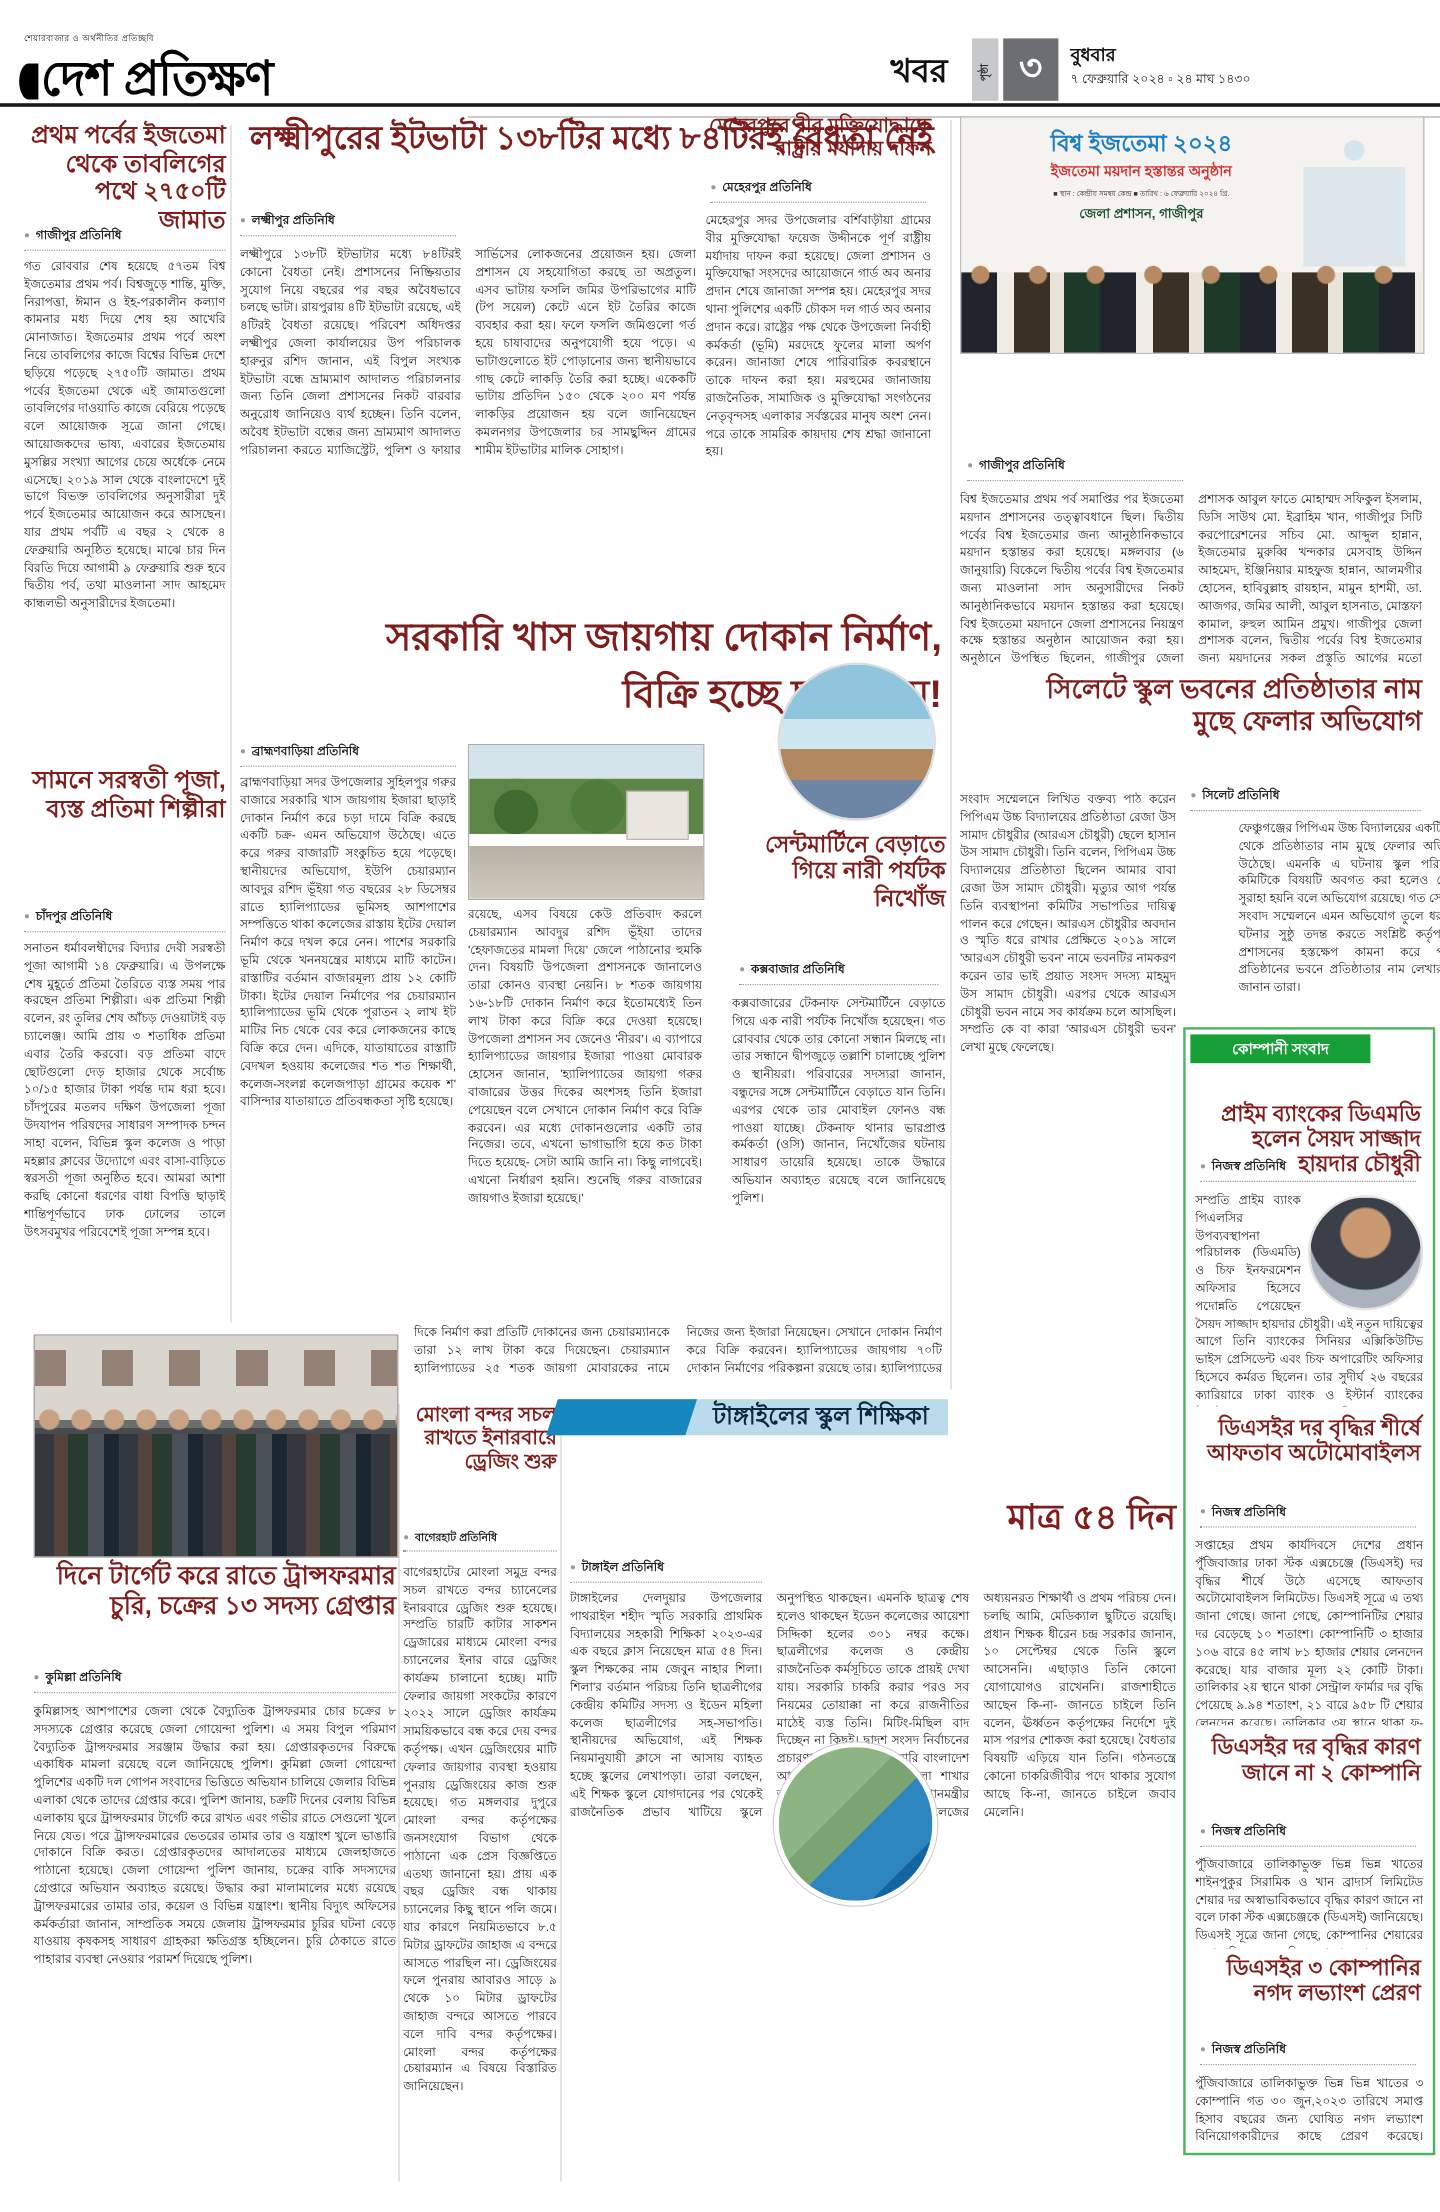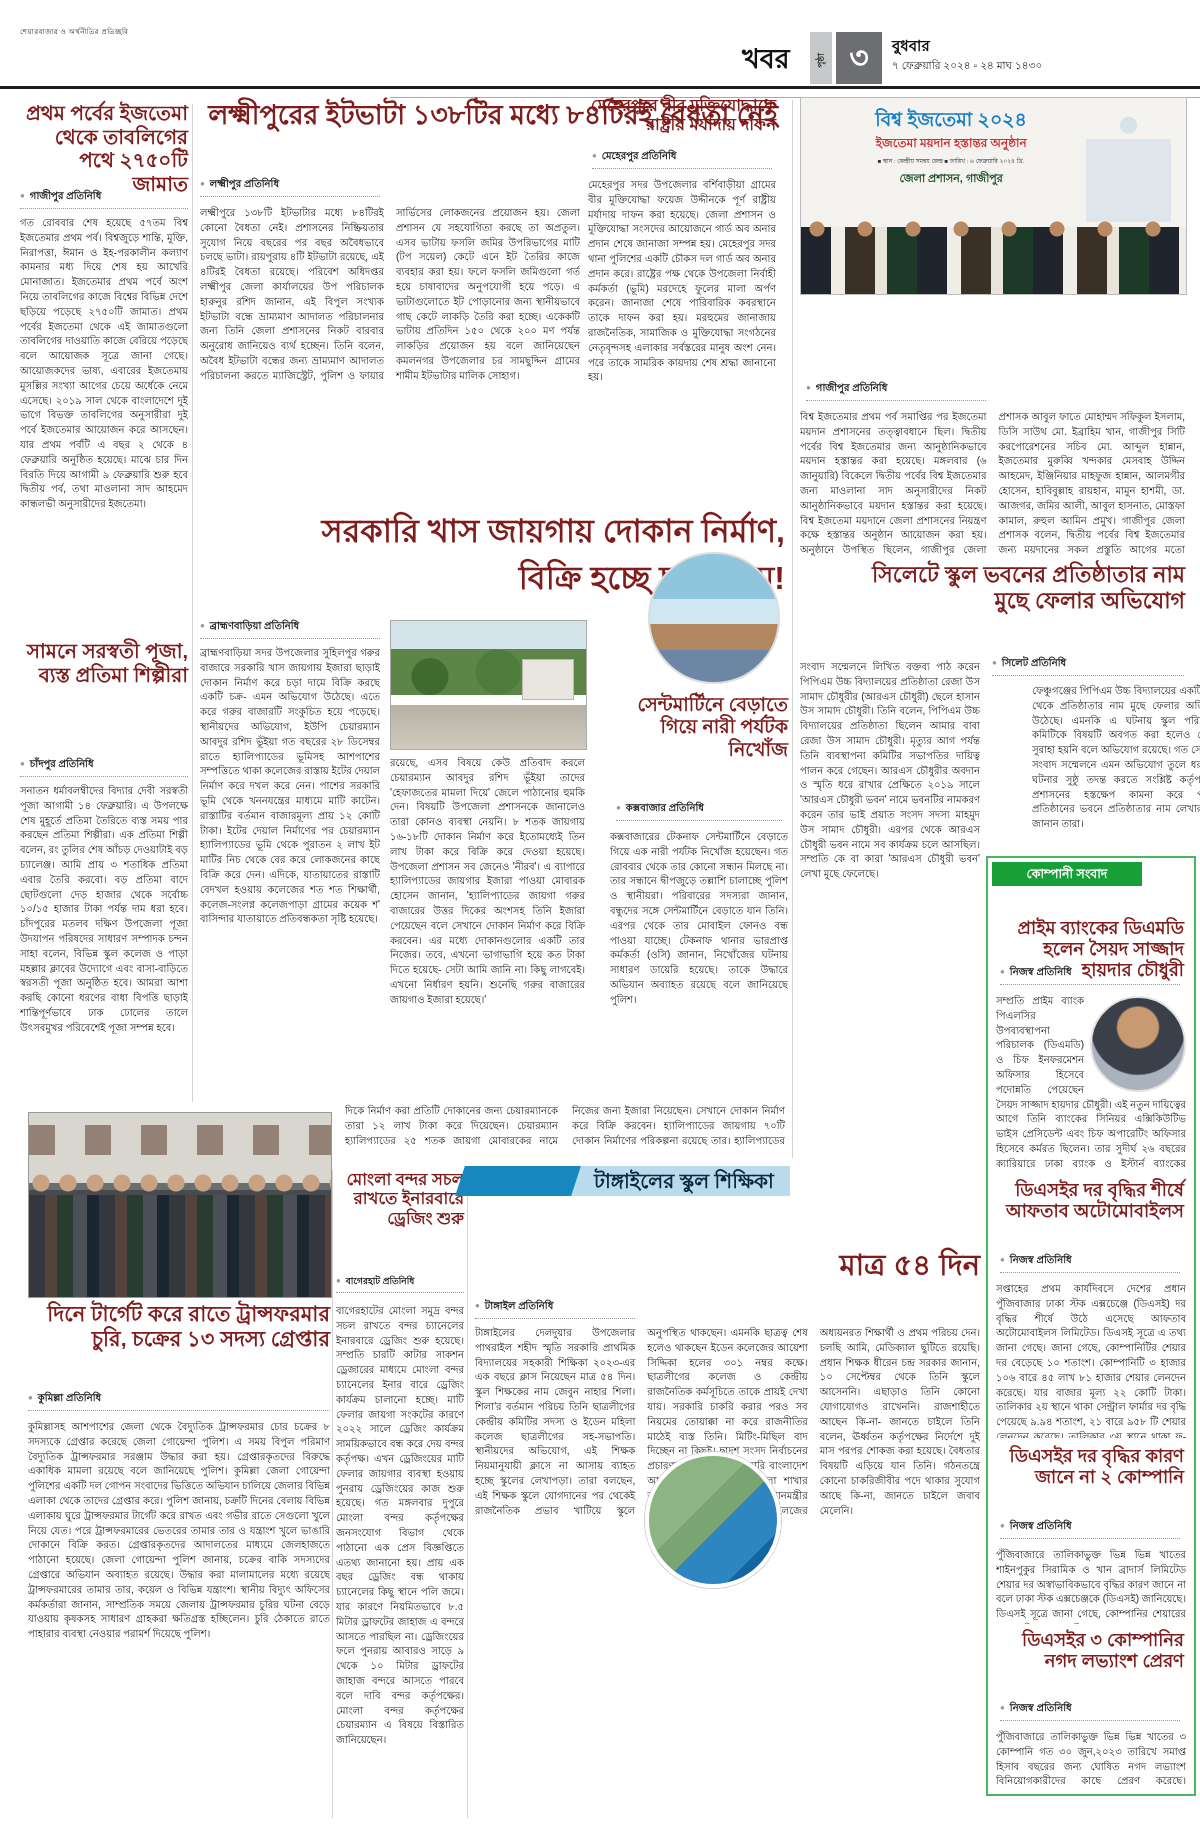--- a/index.html
+++ b/index.html
@@ -119,20 +119,21 @@
            radial-gradient(circle at 85% 60%,#39632e 16px,rgba(0,0,0,0) 17px),#5d8547;}
   .mk-bld{position:absolute;right:6%;top:30%;width:26%;height:30%;background:#e8e6df;border:1px solid #b9b7ae;}
   .mk-road{position:absolute;left:0;bottom:0;width:100%;height:34%;background:linear-gradient(180deg,#b6b1a4,#cfcabd);}
 </style>
 </head>
 <body>
 
 <div id="page">
 
   <div class="abs tagline">শেয়ারবাজার ও অর্থনীতির প্রতিচ্ছবি</div>
+  <div class="abs logo"><span class="crescent"></span><span>দেশ প্রতিক্ষণ</span></div>
   <div class="abs h-section">খবর</div>
   <div class="abs pg-word">
       <span>পৃষ্ঠা</span>
     </div>
   <div class="abs pg-num">৩</div>
   <div class="abs h-day">বুধবার</div>
   <div class="abs h-date">৭ ফেব্রুয়ারি ২০২৪ ▫ ২৪ মাঘ ১৪৩০</div>
   <div class="abs rule-thick"></div>
   <div class="abs rule-thin"></div>
 

